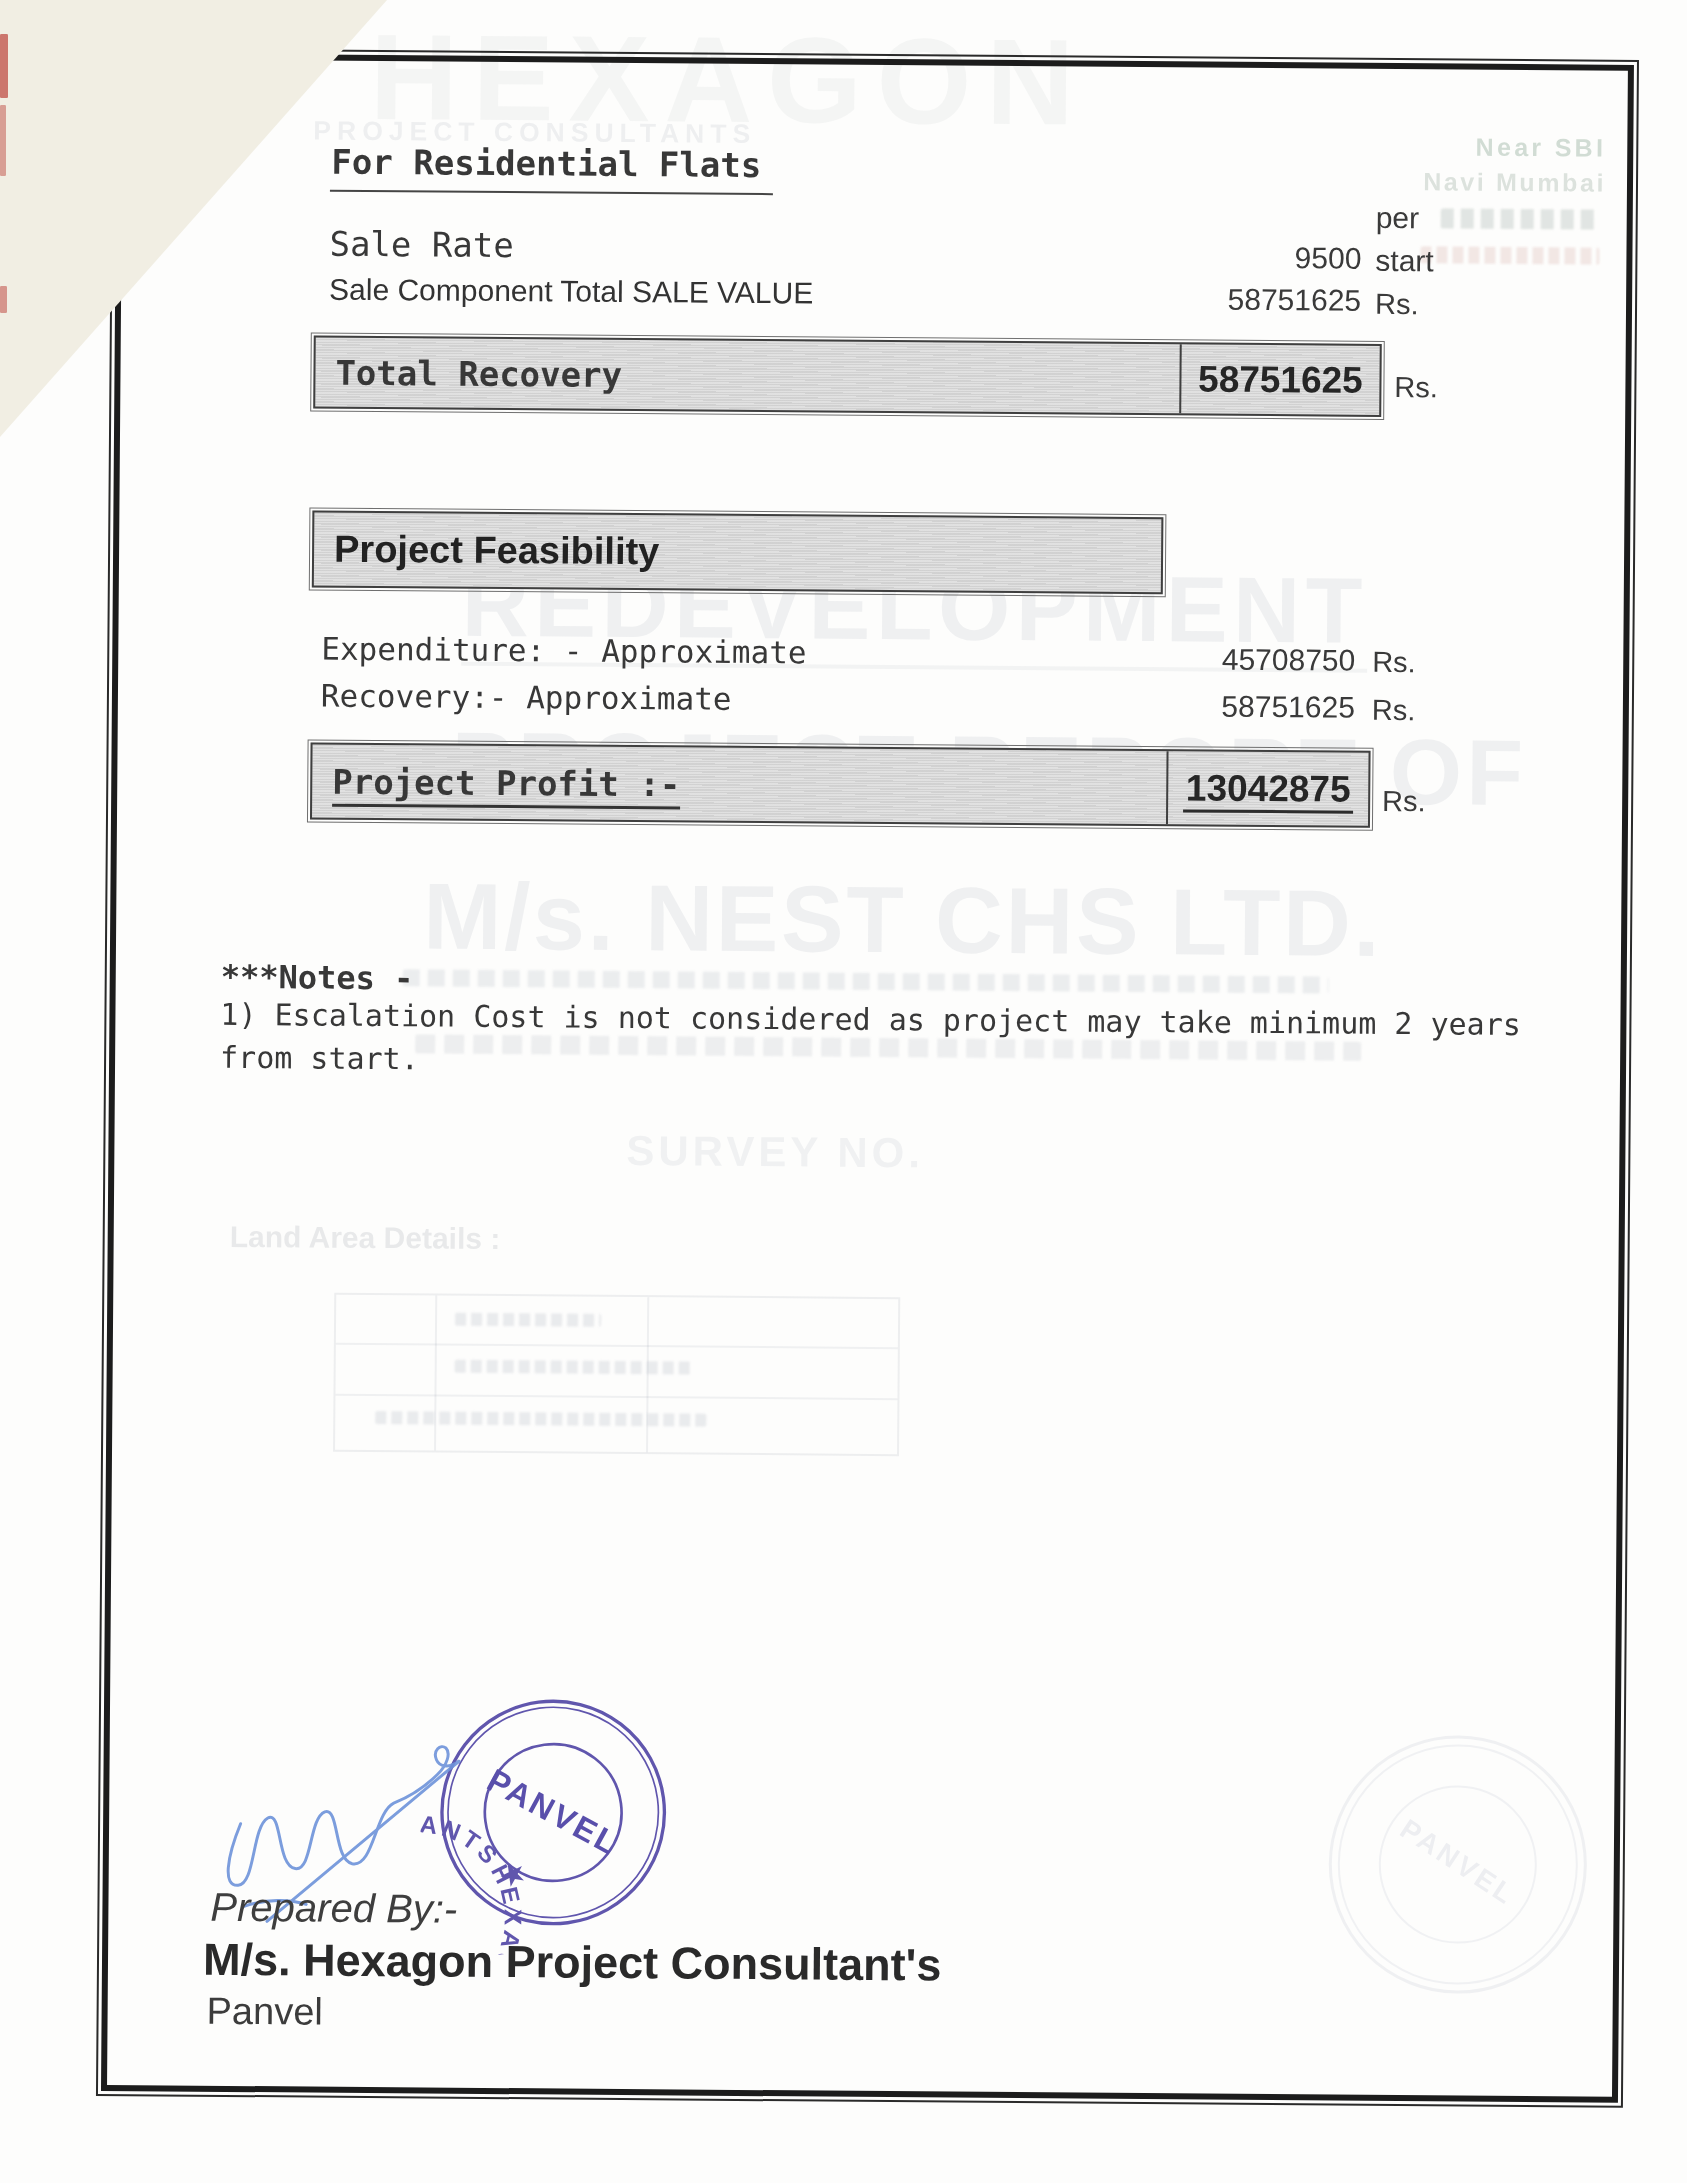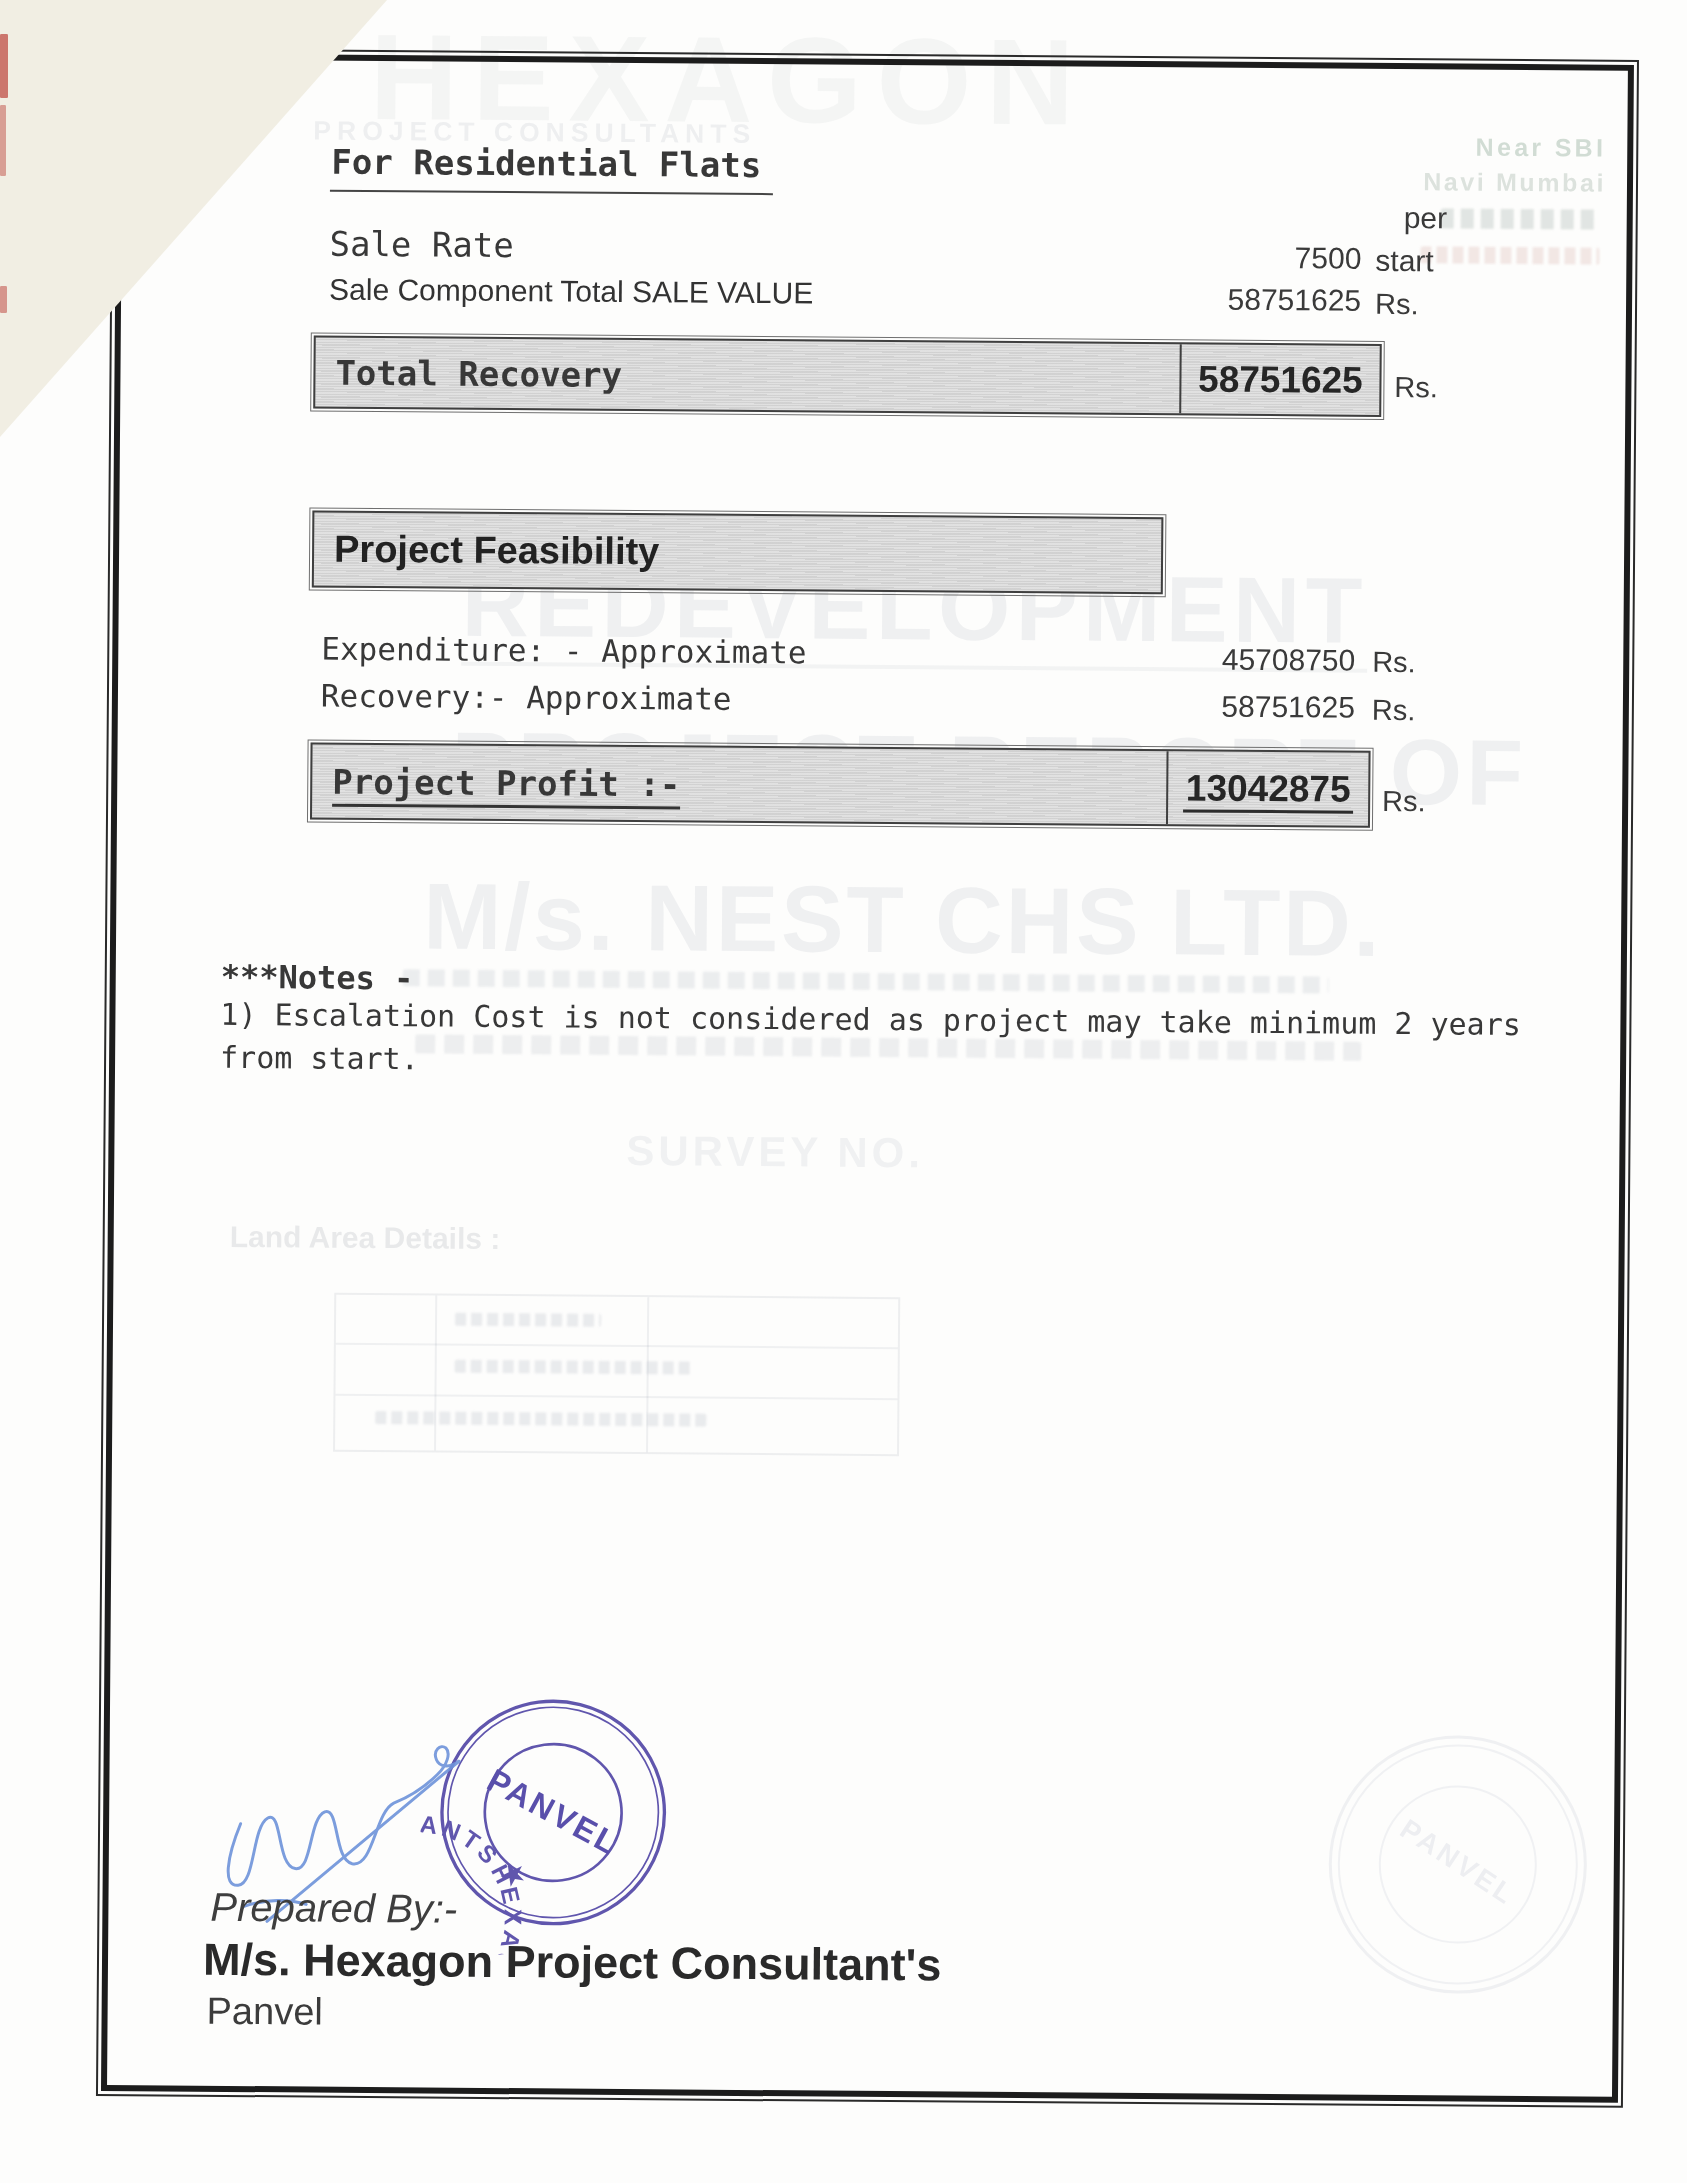--- a/index.html
+++ b/index.html
@@ -20,21 +20,21 @@
   .rm2{left:0;top:105px;width:6px;height:71px;opacity:.5;}
   .rm3{left:0;top:286px;width:6.6px;height:26.5px;opacity:.55;}
   
   .abs{position:absolute;white-space:nowrap;}
   .mono{font-family:"DejaVu Sans Mono",monospace;color:#383838;}
   .sans{font-family:"Liberation Sans",sans-serif;color:#3a3a3a;}
   .t-heading{left:331px;top:140px;font-size:34px;font-weight:600;
              border-bottom:2.6px solid #454545;padding:0 12px 8px 1.3px;}
   .t-salerate{left:331px;top:222px;font-size:34px;}
   .t-salecomp{left:331px;top:271px;font-size:30px;color:#333;}
-  .v-per {left:1377px;top:191px;font-size:30px;margin-left:28px;}
+  .v-per {left:1377px;top:191px;font-size:30px;}
   .v-7500{left:1237px;top:232px;width:126px;text-align:right;font-size:30px;}
   .v-sqft{left:1377px;top:234px;font-size:30px;}
   .v-salev{left:1227px;top:274px;width:136px;text-align:right;font-size:30px;}
   .v-rs1{left:1377px;top:278px;font-size:29px;}
   
   .bar{position:absolute;background:#d9d9d9;
        background-image:repeating-linear-gradient(0deg,rgba(255,255,255,.20) 0 1.3px,rgba(0,0,0,.035) 1.3px 2.6px);
        border:2px solid #3f3f3f;outline:1.3px solid #6f6f6f;outline-offset:2.6px;
        display:flex;align-items:center;}
   .bar .divider{width:2px;background:#3f3f3f;align-self:stretch;}
@@ -139,21 +139,21 @@
         <div class="g3"></div>
       <div class="gt">PANVEL</div>
     </div>
 
     <div class="frame"></div>
 
     <div class="abs mono t-heading">For Residential Flats</div>
     <div class="abs mono t-salerate">Sale Rate</div>
     <div class="abs sans t-salecomp">Sale Component Total SALE VALUE</div>
     <div class="abs sans v-per">per</div>
-    <div class="abs sans v-7500">7500</div>
+    <div class="abs sans v-7500">9500</div>
     <div class="abs sans v-sqft">start</div>
     <div class="abs sans v-salev">58751625</div>
     <div class="abs sans v-rs1">Rs.</div>
 
     <div class="bar bar-total">
       <div class="lbl mono">Total Recovery</div>
       <div class="divider"></div>
       <div class="val sans">58751625</div>
     </div>
     <div class="abs sans rs-total">Rs.</div>

